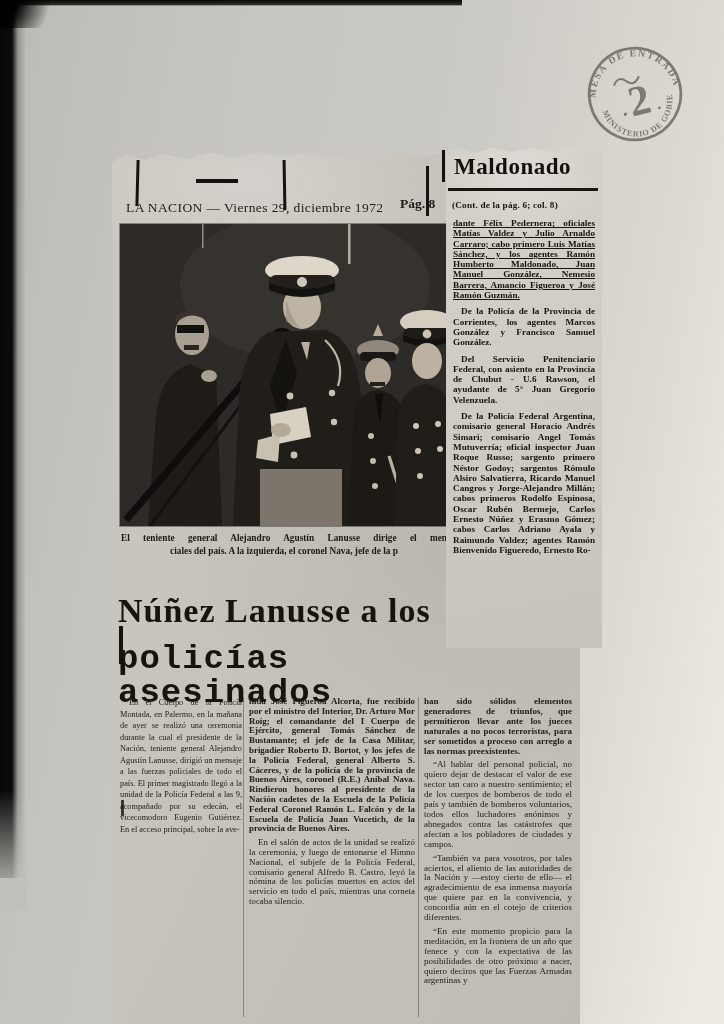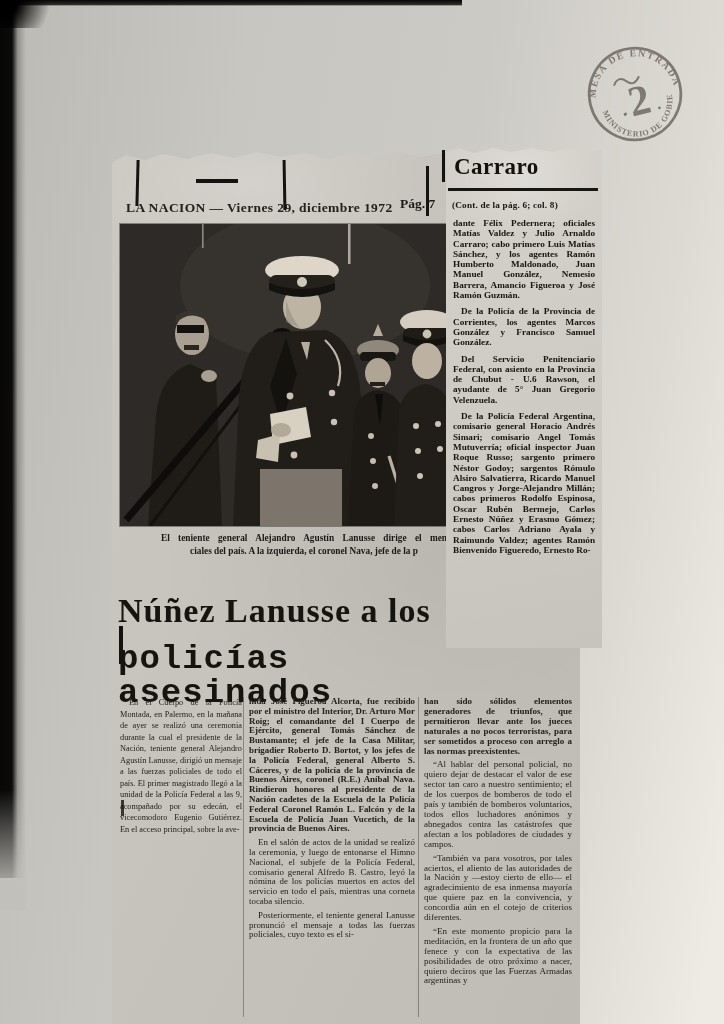--- a/index.html
+++ b/index.html
@@ -31,29 +31,29 @@
     position:absolute;left:112px;top:148px;width:468px;height:876px;
     background:
       radial-gradient(ellipse 300px 150px at 30% 4%,rgba(255,255,255,.20),rgba(255,255,255,0) 62%),
       radial-gradient(ellipse 420px 320px at 72% 46%,rgba(0,0,0,.05),rgba(0,0,0,0) 70%),
       linear-gradient(115deg,#cbc8c1 0%,#c6c3bc 45%,#bfbcb5 100%);
     box-shadow:0 2px 7px rgba(40,38,34,.35);
     clip-path:polygon(0 14px,3% 7px,7% 12px,11% 6px,16% 11px,21% 5px,26% 10px,31% 4px,36% 9px,41% 5px,46% 11px,51% 6px,56% 10px,61% 4px,66% 9px,71% 5px,76% 10px,81% 6px,86% 11px,91% 5px,95% 9px,98% 6px,100% 12px,100% 100%,0 100%);
     color:#1d1b17;
   }
   .masthead-row{position:absolute;left:14px;top:50px;width:330px;}
-  .masthead{font-size:13.5px;font-weight:700;letter-spacing:.4px;color:#23211c;}
+  .masthead{font-size:13.5px;font-weight:400;letter-spacing:.4px;color:#23211c;}
   .pagenum{position:absolute;left:288px;top:48px;font-size:13.5px;font-weight:700;color:#1d1b17;}
 
   .photo{position:absolute;left:8px;top:76px;width:330px;height:302px;
     box-shadow:0 0 0 1px rgba(20,18,15,.4);}
 
   .caption{position:absolute;left:9px;top:384px;width:326px;
     font-size:9.3px;font-weight:700;line-height:13.2px;color:#1b1915;}
-  .caption .cap-line{text-align:justify;text-align-last:justify;white-space:nowrap;overflow:hidden;margin-left:40px;}
+  .caption .cap-line{text-align:justify;text-align-last:justify;white-space:nowrap;overflow:hidden;}
   .caption .cap-line:last-child{text-align-last:center;white-space:normal;}
 
   .headline{position:absolute;left:6px;width:340px;
     font-weight:700;font-size:34px;letter-spacing:1px;color:#16140f;line-height:34px;}
   .headline.l1{top:446px;}
   .headline.l2{top:494px;font-family:Liberation Mono, monospace;}
 
   .col{position:absolute;top:549px;overflow:hidden;text-align:justify;color:#23211c;}
   .col .para{margin:0 0 4px 0;text-indent:9px;}
   .col.continued .para:first-child{text-indent:0;font-weight:bold;}
@@ -72,21 +72,21 @@
     box-shadow:-3px 3px 6px rgba(40,38,34,.38);
     clip-path:polygon(0 6px,8% 2px,18% 7px,30% 2px,42% 6px,55% 2px,68% 6px,80% 2px,92% 6px,100% 3px,100% 100%,0 100%);
     color:#17150f;overflow:hidden;
   }
   .strip-title{position:absolute;left:8px;top:8px;font-size:23px;font-weight:700;letter-spacing:.5px;color:#13110c;}
   .strip-underline{position:absolute;left:2px;top:42px;width:150px;height:3px;background:#181611;}
   .strip-cont{position:absolute;left:6px;top:54px;width:144px;font-size:9.2px;font-weight:700;letter-spacing:.2px;}
   .strip-body{position:absolute;left:7px;top:72px;width:142px;
     font-size:9.2px;font-weight:600;line-height:10.3px;text-align:justify;}
   .strip-body .para{margin:0 0 6px 0;text-indent:8px;}
-  .strip-body .para:first-child{text-indent:0;}
+  .strip-body .para:first-child{text-indent:0;text-decoration:underline;}
 
   
   .ink{position:absolute;background:#14130f;}
   .ink.v1{left:136px;top:160px;width:3px;height:46px;transform:rotate(1.5deg);}
   .ink.h1{left:196px;top:179px;width:42px;height:4px;}
   .ink.v2{left:283px;top:160px;width:3px;height:50px;transform:rotate(-1deg);}
   .ink.v3{left:426px;top:166px;width:3px;height:50px;}
   .ink.v4{left:442px;top:150px;width:3px;height:32px;}
   .ink.hl{left:119px;top:626px;width:4px;height:38px;}
   .ink.c1{left:121px;top:800px;width:3px;height:16px;opacity:.8;}
@@ -121,21 +121,21 @@
       <circle cx="46" cy="72" r="1.6" fill="#6f6962"></circle>
       <circle cx="80" cy="74" r="1.4" fill="#6f6962"></circle>
     </svg>
   </div>
 
   <div class="clipping">
 
     <div class="masthead-row">
       <span class="masthead">LA NACION — Viernes 29, diciembre 1972</span>
     </div>
-    <div class="pagenum">Pág. 7</div>
+    <div class="pagenum">Pág. 8</div>
 
     <div class="photo">
       <svg width="330" height="302" viewBox="0 0 330 302">
         <rect width="330" height="302" fill="#2d2a27"></rect>
         <ellipse cx="185" cy="62" rx="125" ry="75" fill="#49443e" opacity="0.35"></ellipse>
         <rect x="228" y="0" width="2.5" height="40" fill="#cfc9bd" opacity="0.8"></rect>
         <rect x="82" y="0" width="1.6" height="24" fill="#cfc9bd" opacity="0.6"></rect>
 
         <g>
           <path d="M28,302 L36,192 Q40,150 70,140 L96,152 L102,302 Z" fill="#1f1c18"></path>
@@ -212,33 +212,32 @@
     <div class="headline l1">Núñez Lanusse a los</div>
     <div class="headline l2">policías asesinados</div>
 
     <div class="col col1">
         <div class="para">En el Cuerpo de la Policía Montada, en Palermo, en la mañana de ayer se realizó una ceremonia durante la cual el presidente de la Nación, teniente general Alejandro Agustín Lanusse, dirigió un mensaje a las fuerzas policiales de todo el país. El primer magistrado llegó a la unidad de la Policía Federal a las 9, acompañado por su edecán, el vicecomodoro Eugenio Gutiérrez. En el acceso principal, sobre la ave-</div>
       </div>
     <div class="colrule rule-a"></div>
     <div class="col col2 continued">
         <div class="para">nida José Figueroa Alcorta, fue recibido por el ministro del Interior, Dr. Arturo Mor Roig; el comandante del I Cuerpo de Ejército, general Tomás Sánchez de Bustamante; el jefe de la Casa Militar, brigadier Roberto D. Bortot, y los jefes de la Policía Federal, general Alberto S. Cáceres, y de la policía de la provincia de Buenos Aires, coronel (R.E.) Aníbal Nava. Rindieron honores al presidente de la Nación cadetes de la Escuela de la Policía Federal Coronel Ramón L. Falcón y de la Escuela de Policía Juan Vucetich, de la provincia de Buenos Aires.</div>
         <div class="para">En el salón de actos de la unidad se realizó la ceremonia, y luego de entonarse el Himno Nacional, el subjefe de la Policía Federal, comisario general Alfredo B. Castro, leyó la nómina de los policías muertos en actos del servicio en todo el país, mientras una corneta tocaba silencio.</div>
-        <div class="para">Posteriormente, el teniente general Lanusse pronunció el mensaje a todas las fuerzas policiales, cuyo texto es el si-</div>
       </div>
     <div class="colrule rule-b"></div>
     <div class="col col3 continued">
         <div class="para">han sido sólidos elementos generadores de triunfos, que permitieron llevar ante los jueces naturales a no pocos terroristas, para ser sometidos a proceso con arreglo a las normas preexistentes.</div>
         <div class="para">“Al hablar del personal policial, no quiero dejar de destacar el valor de ese sector tan caro a nuestro sentimiento; el de los cuerpos de bomberos de todo el país y también de bomberos voluntarios, todos ellos luchadores anónimos y abnegados contra las catástrofes que afectan a los pobladores de ciudades y campos.</div>
         <div class="para">“También va para vosotros, por tales aciertos, el aliento de las autoridades de la Nación y —estoy cierto de ello— el agradecimiento de esa inmensa mayoría que quiere paz en la convivencia, y concordia aún en el cotejo de criterios diferentes.</div>
         <div class="para">“En este momento propicio para la meditación, en la frontera de un año que fenece y con la expectativa de las posibilidades de otro próximo a nacer, quiero deciros que las Fuerzas Armadas argentinas y</div>
       </div>
   </div>
 
   <div class="strip">
-    <div class="strip-title">Carraro</div>
+    <div class="strip-title">Maldonado</div>
     <div class="strip-underline"></div>
     <div class="strip-cont">(Cont. de la pág. 6; col. 8)</div>
     <div class="strip-body">
         <div class="para">dante Félix Pedernera; oficiales Matías Valdez y Julio Arnaldo Carraro; cabo primero Luis Matías Sánchez, y los agentes Ramón Humberto Maldonado, Juan Manuel González, Nemesio Barrera, Amancio Figueroa y José Ramón Guzmán.</div>
         <div class="para">De la Policía de la Provincia de Corrientes, los agentes Marcos González y Francisco Samuel González.</div>
         <div class="para">Del Servicio Penitenciario Federal, con asiento en la Provincia de Chubut - U.6 Rawson, el ayudante de 5° Juan Gregorio Velenzuela.</div>
         <div class="para">De la Policía Federal Argentina, comisario general Horacio Andrés Simari; comisario Angel Tomás Mutuverría; oficial inspector Juan Roque Russo; sargento primero Néstor Godoy; sargentos Rómulo Alsiro Salvatierra, Ricardo Manuel Cangros y Jorge-Alejandro Millán; cabos primeros Rodolfo Espinosa, Oscar Rubén Bermejo, Carlos Ernesto Núñez y Erasmo Gómez; cabos Carlos Adriano Ayala y Raimundo Valdez; agentes Ramón Bienvenido Figueredo, Ernesto Ro-</div>
       </div>
   </div>
 

